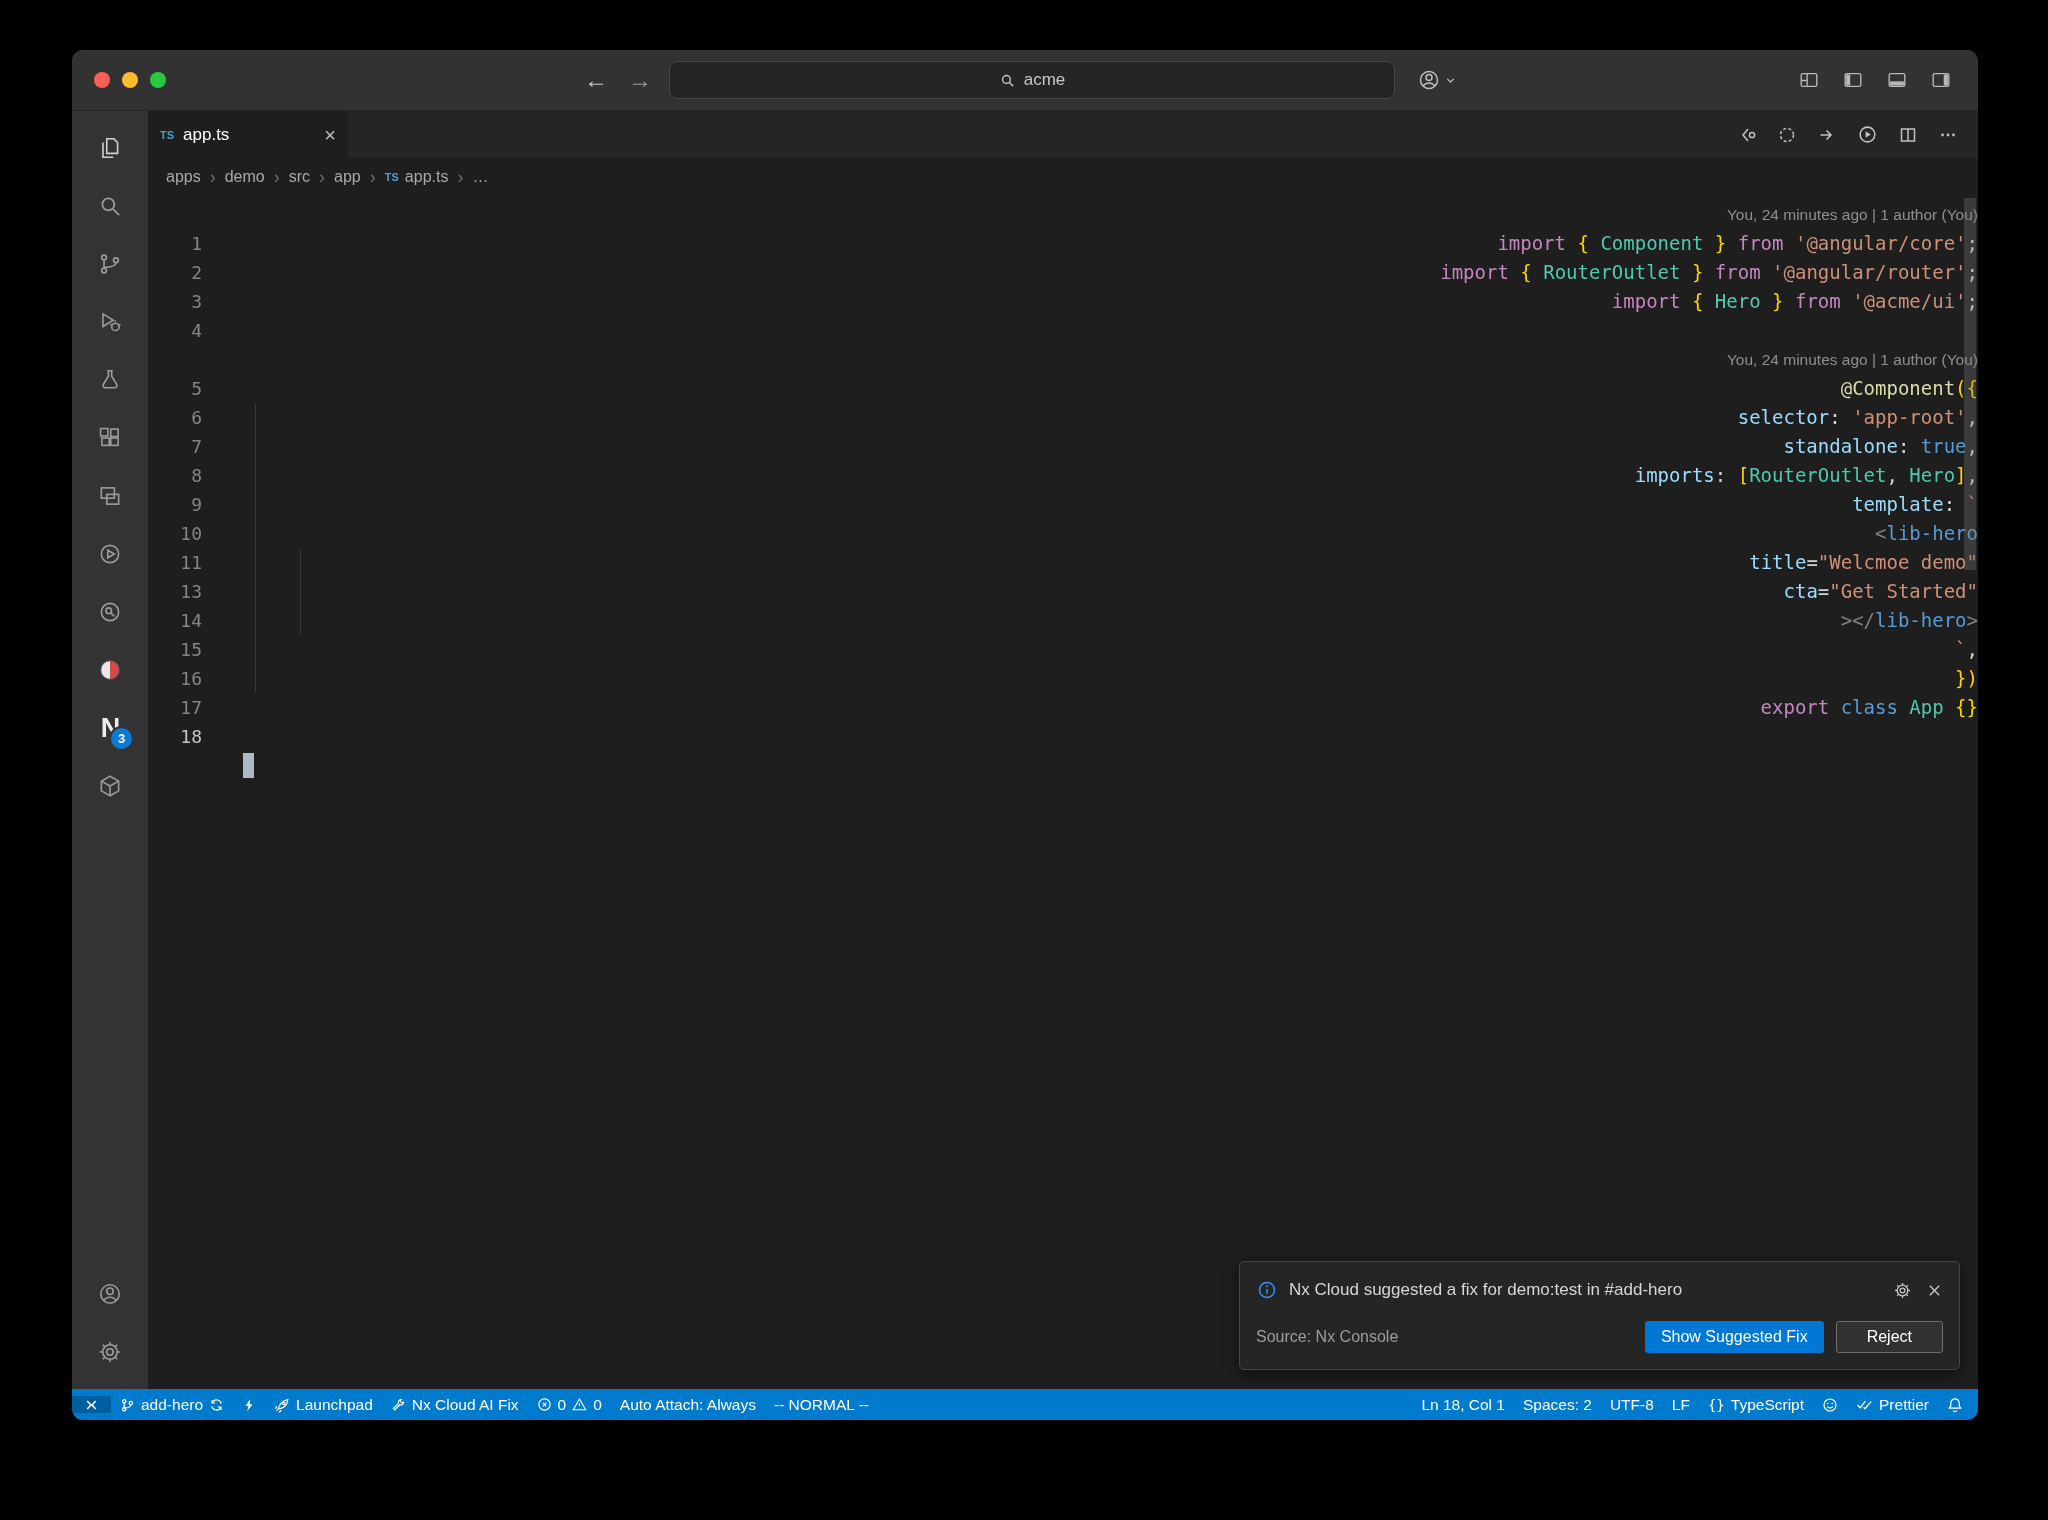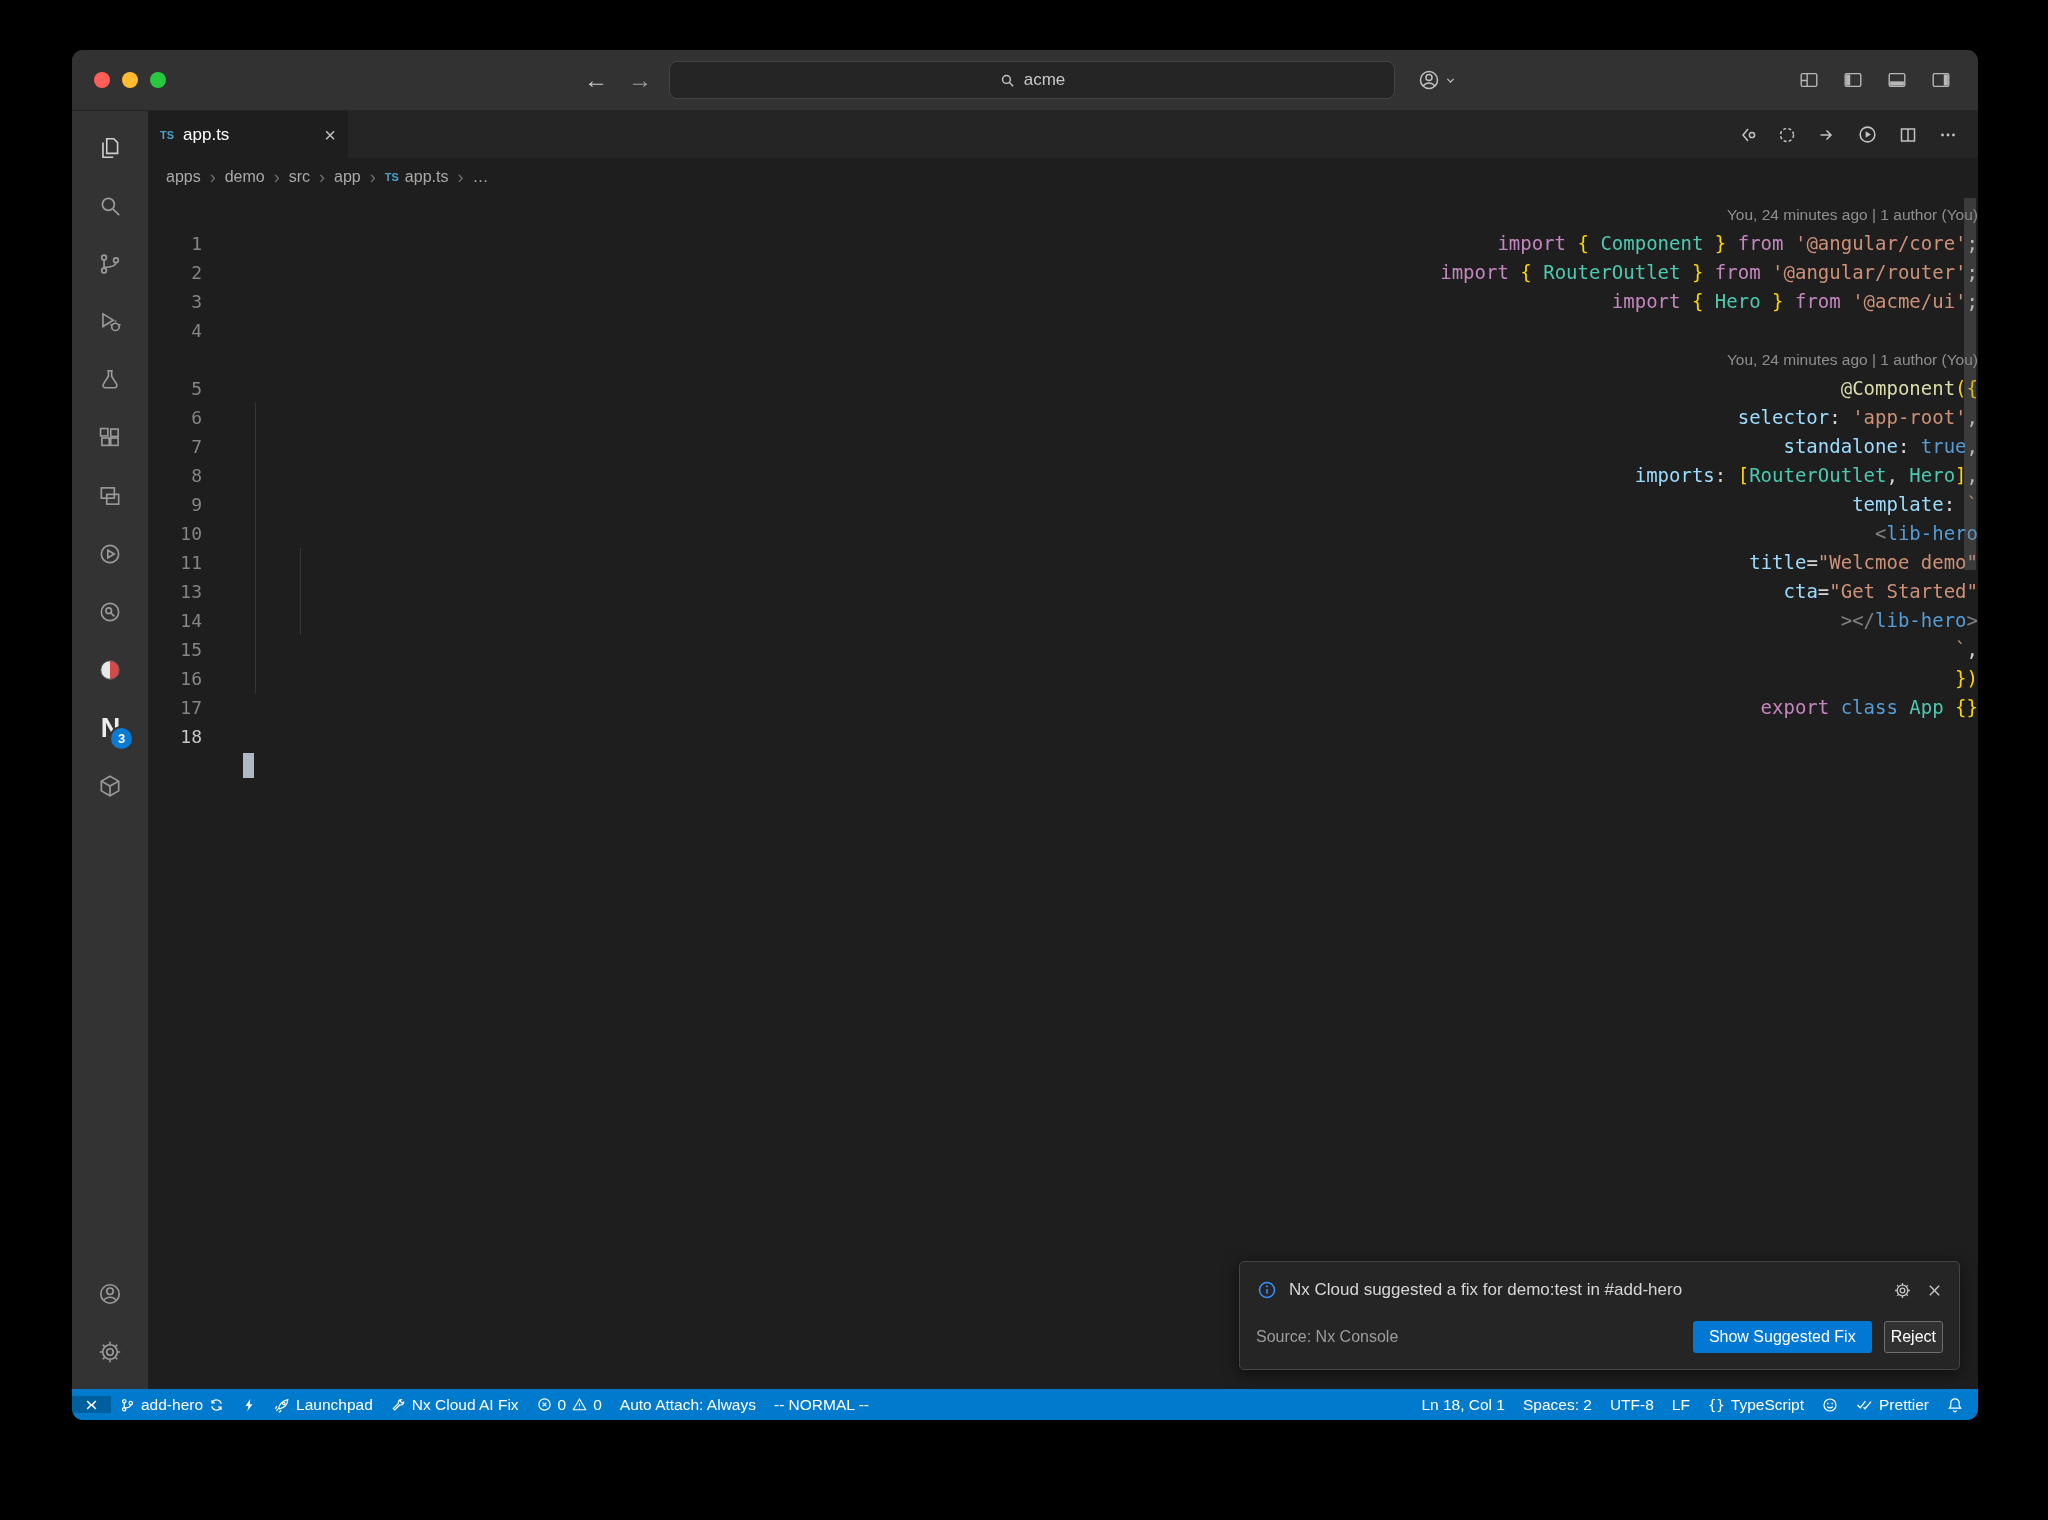--- a/index.html
+++ b/index.html
@@ -67,21 +67,21 @@
   
   .toast{position:absolute;right:18px;bottom:50px;width:719px;background:#252526;border:1px solid #454545;border-radius:5px;
     box-shadow:0 4px 16px rgba(0,0,0,.55);z-index:6;color:#cccccc;}
   .toast-row1{display:flex;align-items:center;gap:11px;padding:17px 16px 8px 16px;font-size:17px;}
   .toast-title{flex:1;color:#d6d6d6;}
   .toast-icons{display:flex;align-items:center;gap:14px;color:#c5c5c5;}
   .toast-row2{display:flex;align-items:center;padding:12px 16px 16px 16px;}
   .toast-source{flex:1;color:#9d9d9d;font-size:16px;}
   .btn{font-size:16px;border-radius:3px;padding:7px 16px;display:inline-flex;align-items:center;}
   .btn.primary{background:#0078d4;color:#fff;margin-right:12px;}
-  .btn.secondary{background:#313131;color:#fff;border:1px solid #6e6e6e;padding:6px 6px;}
+  .btn.secondary{background:#313131;color:#fff;border:1px solid #6e6e6e;padding:6px 30px;}
 
   
   .statusbar{height:31px;flex:none;background:#007acc;display:flex;align-items:center;color:#fff;font-size:15.5px;z-index:7;}
   .sb-item{display:flex;align-items:center;gap:6px;padding:0 9px;white-space:nowrap;}
   .sb-item.remote{background:rgba(0,0,0,0.22);padding:0 11px;}
   .sb-right{margin-left:auto;display:flex;align-items:stretch;padding-right:6px;}
   .sb-braces{font-family:"DejaVu Sans Mono",monospace;font-size:14px;}
 </style>
 </head>
 <body>

